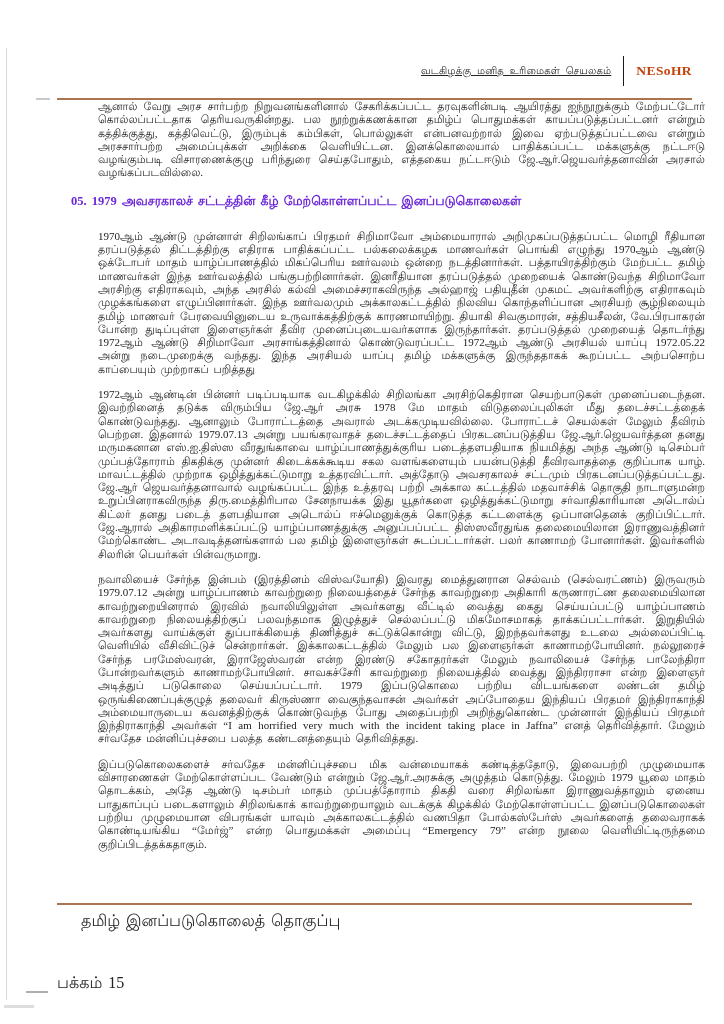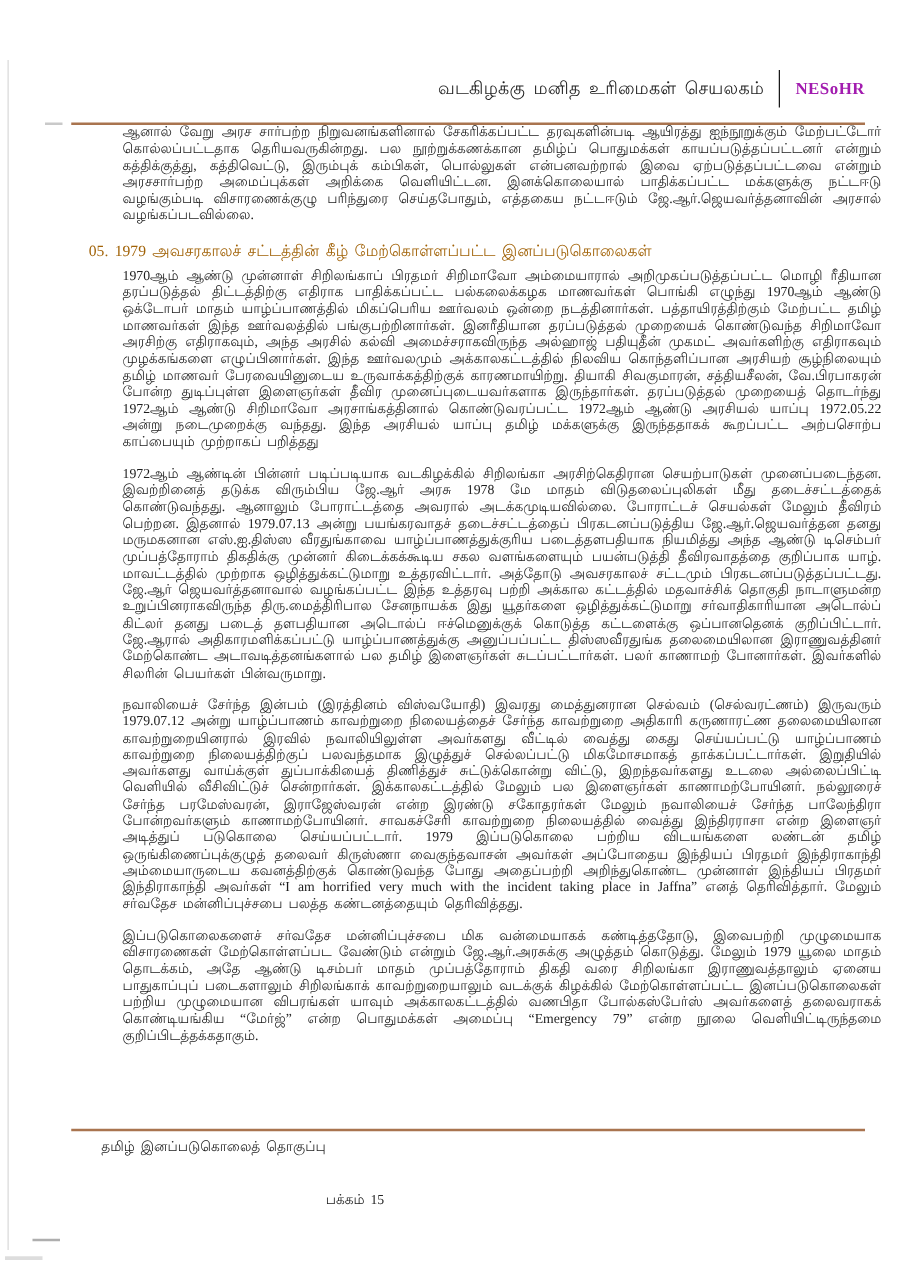--- a/index.html
+++ b/index.html
@@ -28,67 +28,69 @@
   .edge-mark-bottom2{
     position:absolute;left:4px;top:1005px;width:30px;height:3px;background:#cfcfcf;opacity:.7;
   }
   
   .header{
     position:absolute;top:56px;left:57px;right:32px;
     display:flex;align-items:center;justify-content:flex-end;
     height:30px;
   }
   .org-name{
-    font-size:14px;color:#222;
+    font-size:10px;color:#222;
     padding-right:12px;
     letter-spacing:.2px;
     word-spacing:3px;
+    text-decoration:underline;
   }
   .header-divider{
     width:1px;height:30px;background:#1a1a1a;
     margin-right:12px;
   }
   .org-abbr{
-    font-size:13.5px;font-weight:bold;color:#a21caf;
+    font-size:13.5px;font-weight:bold;color:#c2410c;
     letter-spacing:.4px;
   }
   .header-rule{
     position:absolute;top:90px;left:57px;width:635px;height:2px;
     border:none;
   }
   
   .content{
     position:absolute;top:100px;left:85px;width:620px;
   }
   .para{
     font-size:11px;
     line-height:13.3px;
     text-align:justify;
     word-spacing:2px;
     margin:0 0 12px 13px;
     color:#1c1c1c;
   }
   .section-heading{
     font-size:12.5px;
-    font-weight:normal;
-    color:#a16207;
-    margin:14px 0 5px -14px;
+    font-weight:bold;
+    color:#6d28d9;
+    margin:14px 0 20px -14px;
     word-spacing:2px;
   }
   
   .footer{
     position:absolute;top:903px;left:57px;right:32px;
   }
   .footer-rule{
     height:2px;border:none;margin:0 0 7px 0;
   }
   .footer-row{
-    display:flex;justify-content:flex-start;
-    font-size:11px;color:#222;
+    display:flex;justify-content:flex-end;
+    font-size:16px;color:#222;
     word-spacing:2px;
+    flex-direction:column;
   }
   .footer-title{padding-left:24px;}
   .footer-page{padding-right:10px;margin-top:42px;}
 </style>
 </head>
 <body>
 
 <div class="page">
 
   <div class="edge-left"></div>

